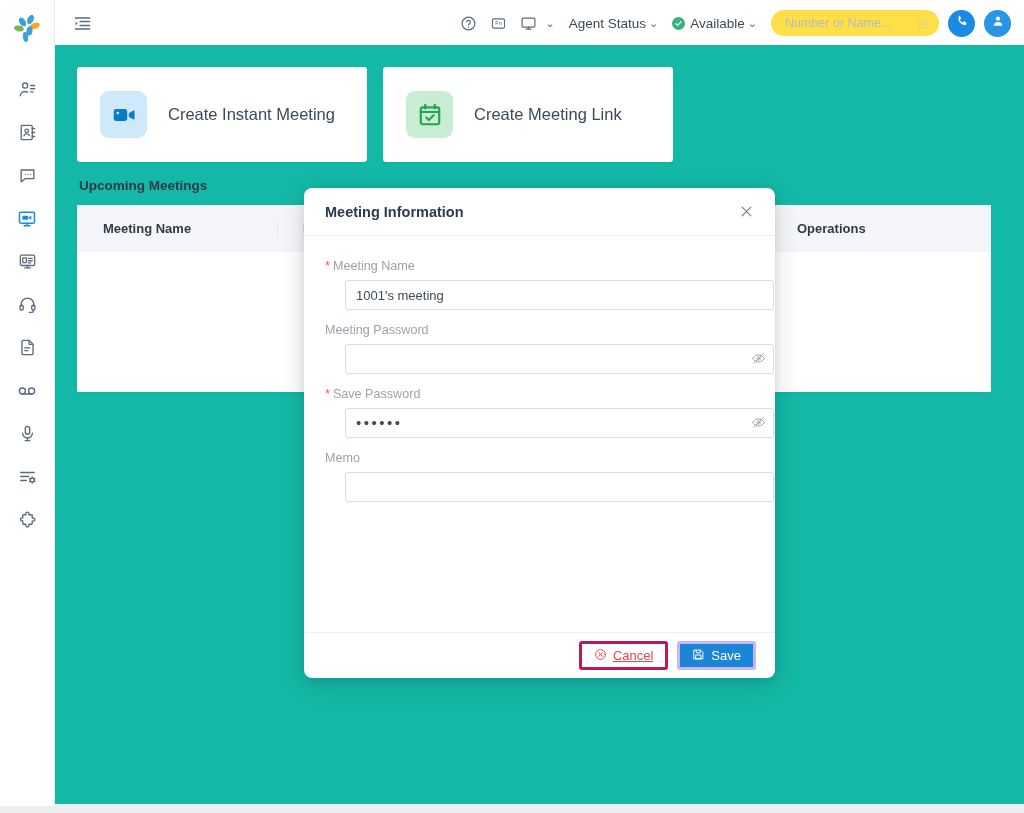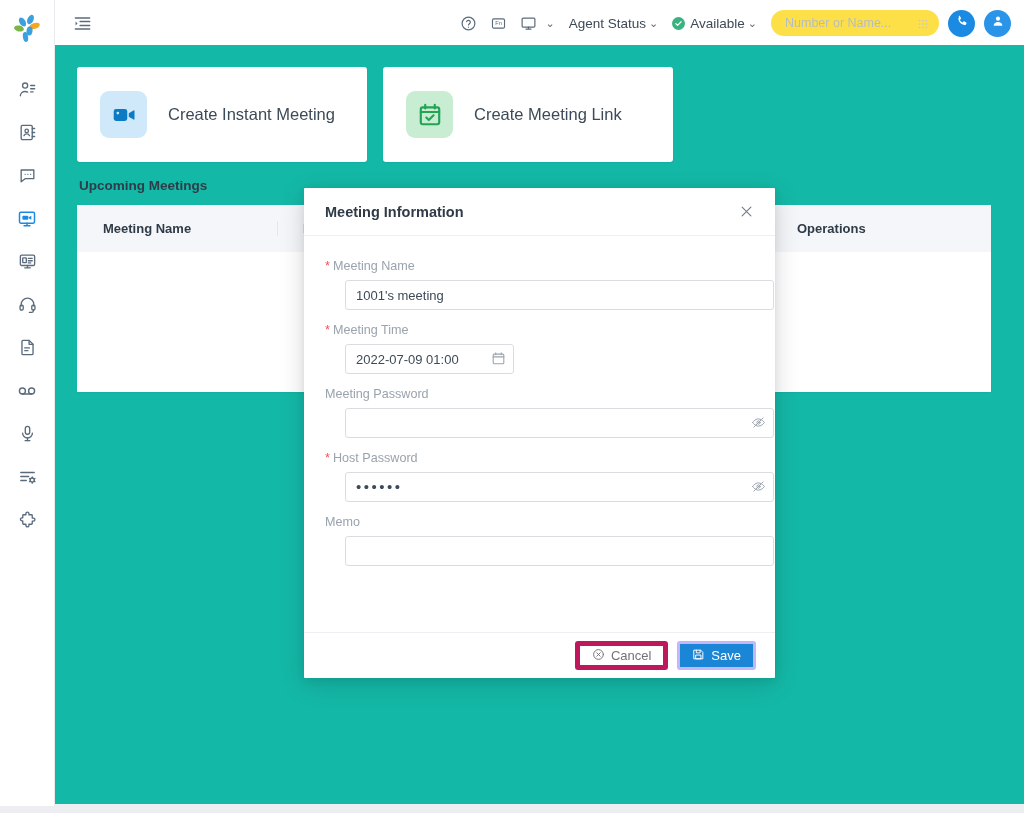--- a/index.html
+++ b/index.html
@@ -107,21 +107,21 @@
   thead th + th::before {
     content:""; position:absolute; left:0; top:16px; bottom:16px;
     width:1px; background:#e4e7ec;
   }
   .table-body { height: 140px; background:#fff; }
 
   
   .modal {
     position: absolute; left: 304px; top: 188px;
     width: 471px; height: 490px;
-    background: #ffffff; border-radius: 1px;
+    background: #ffffff; border-radius: 8px;
     box-shadow: 0 6px 26px rgba(16,24,40,.16), 0 2px 8px rgba(16,24,40,.08);
     display: flex; flex-direction: column;
   }
   .modal-head {
     height: 48px; display: flex; align-items: center;
     padding: 0 19px 0 21px; border-bottom: 1px solid #edeff2;
   }
   .modal-title { font-size: 14.5px; font-weight: bold; color: #2f3b48; }
   .modal-close { margin-left: auto; color: #707a85; cursor: pointer;
                  width: 20px; height: 20px; display:flex; align-items:center; justify-content:center; }
@@ -147,21 +147,21 @@
   .modal-foot {
     height: 46px; border-top: 1px solid #edeff2;
     display: flex; align-items: center; justify-content: flex-end;
     padding-right: 19px; gap: 9px;
   }
   .btn {
     height: 29px; border-radius: 3px; font-size: 13px;
     display: inline-flex; align-items: center; gap: 6px;
     padding: 0 12px; cursor: pointer; font-family: "Liberation Sans", sans-serif;
   }
-  .btn-cancel { background: #fff; border: 5px solid #be185d; color: #737373; }
+  .btn-cancel { background: #fff; border: 3px solid #be185d; color: #ef4444; text-decoration: underline; }
   .btn-save { background: #1b86d6; border: 3px solid #c4b5fd; color: #fff; }
 </style>
 </head>
 <body>
 
 <div id="app">
 
   <div class="rail">
     <div class="rail-logo">
       <svg width="34" height="34" viewBox="0 0 34 34">
@@ -435,53 +435,38 @@
 
       <div class="field">
         <label class="flabel">
           <span class="req">*</span><span>Meeting Name</span>
         </label>
         <div class="inp-wrap">
           <input class="inp" type="text" value="1001's meeting" style="">
         </div>
       </div>
 
-      <div class="field">
-        <label class="flabel">
-          <span class="req">*</span><span>Meeting Time</span>
-        </label>
-        <div class="inp-wrap">
-          <input class="inp small" type="text" value="2022-07-09 01:00" style="">
-          <span class="inp-suffix cal">
-            <svg width="15" height="15" viewBox="0 0 24 24" fill="none" stroke="currentColor" stroke-width="1.7" stroke-linecap="round" stroke-linejoin="round">
-              <rect x="3.5" y="5" width="17" height="15.5" rx="1.8"></rect>
-                <path d="M3.5 9.4h17"></path>
-              <path d="M7.6 2.8v3.2M16.4 2.8v3.2"></path>
-            </svg>
-          </span>
-        </div>
-      </div>
 
       <div class="field">
         <label class="flabel">Meeting Password</label>
         <div class="inp-wrap">
           <input class="inp" type="text" value="" style="">
           <span class="inp-suffix eye">
             <svg width="15" height="15" viewBox="0 0 24 24" fill="none" stroke="currentColor" stroke-width="1.6" stroke-linecap="round" stroke-linejoin="round">
               <path d="M2.6 12S6.3 6.2 12 6.2 21.4 12 21.4 12 17.7 17.8 12 17.8 2.6 12 2.6 12z"></path>
               <circle cx="12" cy="12" r="2.6"></circle>
                 <path d="M4.5 19.5L19.5 4.5"></path>
             </svg>
           </span>
         </div>
       </div>
 
       <div class="field">
         <label class="flabel">
-          <span class="req">*</span><span>Host Password</span>
+          <span class="req">*</span><span>Save Password</span>
         </label>
         <div class="inp-wrap">
           <input class="inp pwd-dots" type="text" value="••••••" style="">
           <span class="inp-suffix eye">
             <svg width="15" height="15" viewBox="0 0 24 24" fill="none" stroke="currentColor" stroke-width="1.6" stroke-linecap="round" stroke-linejoin="round">
               <path d="M2.6 12S6.3 6.2 12 6.2 21.4 12 21.4 12 17.7 17.8 12 17.8 2.6 12 2.6 12z"></path>
               <circle cx="12" cy="12" r="2.6"></circle>
                 <path d="M4.5 19.5L19.5 4.5"></path>
             </svg>
           </span>

